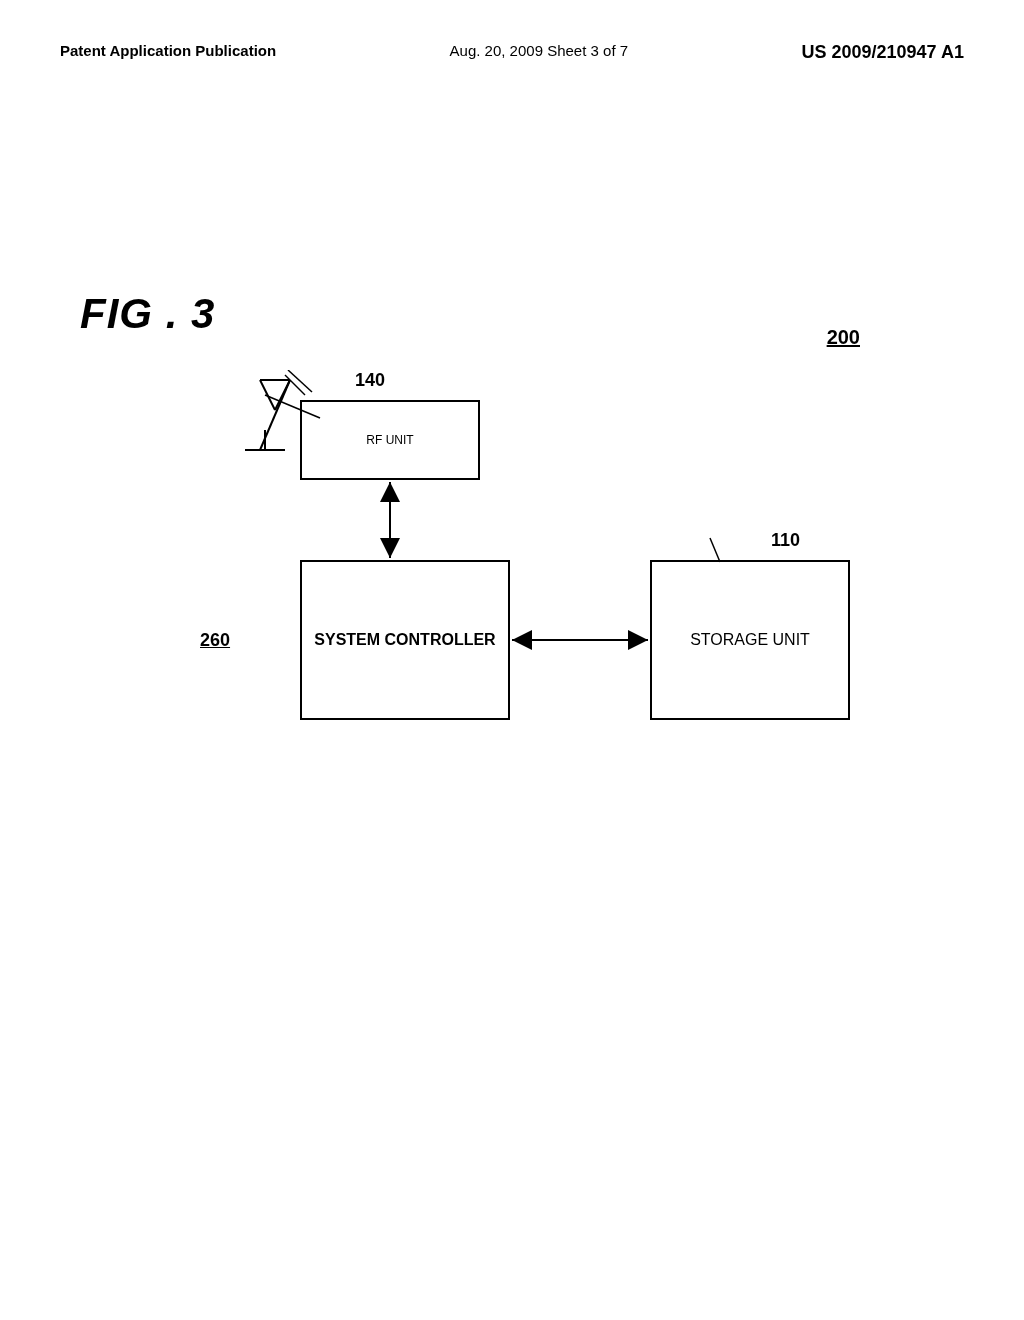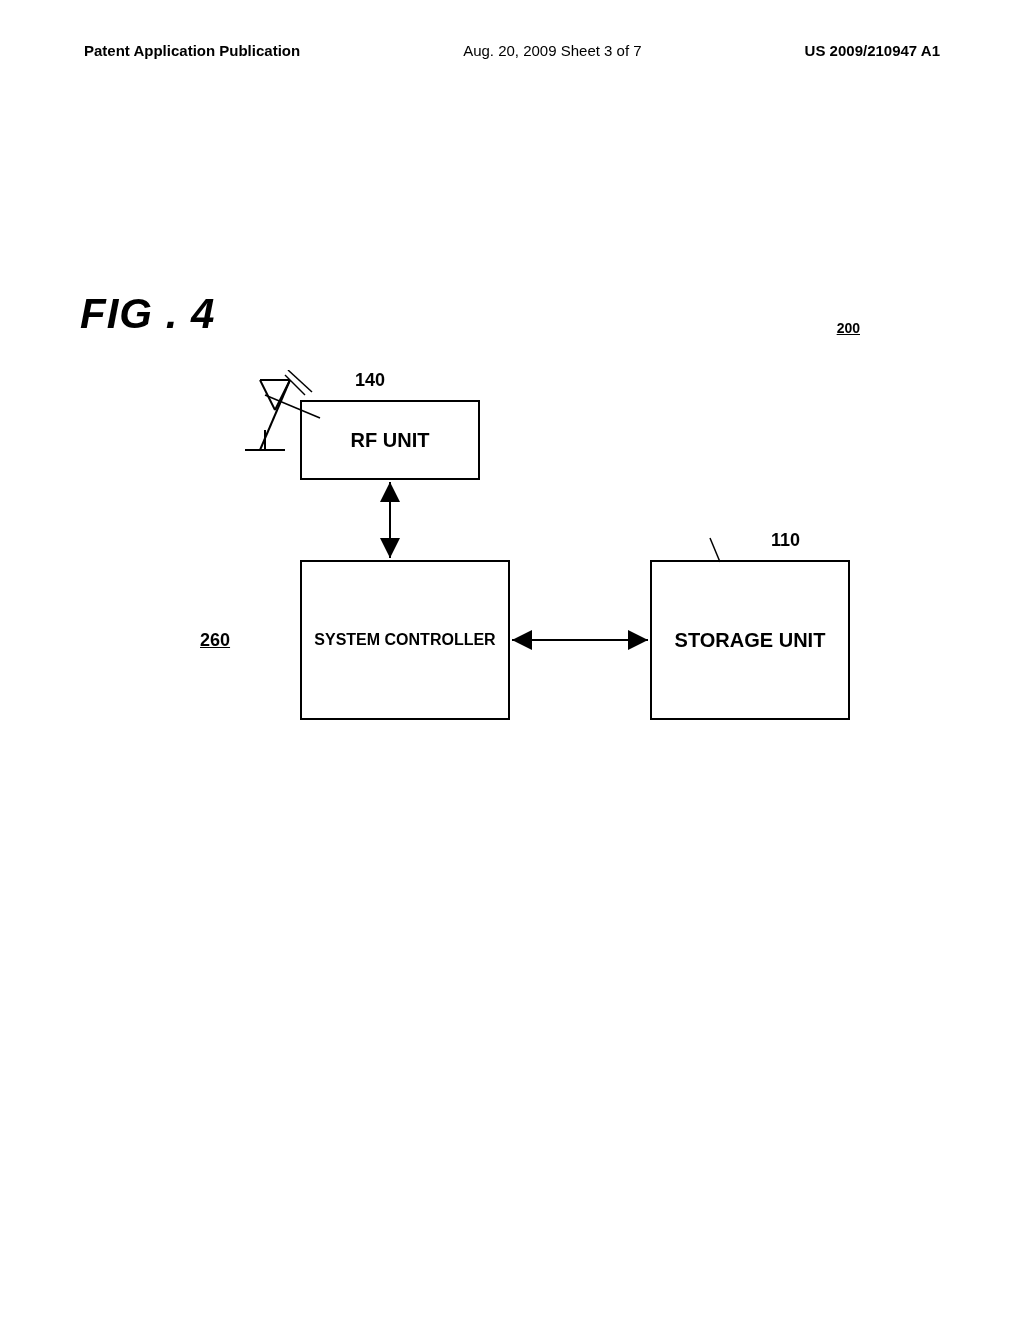--- a/index.html
+++ b/index.html
@@ -9,21 +9,21 @@
       background: #ffffff;
       font-family: Arial, sans-serif;
       position: relative;
       overflow: hidden;
     }
 
     .page {
       width: 1024px;
       height: 1320px;
       position: relative;
-      padding: 40px 84px;
+      padding: 40px 60px;
     }
 
     .header {
       display: flex;
       justify-content: space-between;
       align-items: flex-start;
       border-bottom: none;
       margin-bottom: 0;
     }
 
@@ -33,21 +33,21 @@
       line-height: 1.4;
     }
 
     .header-center {
       font-size: 15px;
       text-align: right;
       line-height: 1.4;
     }
 
     .header-right {
-      font-size: 15px;
+      font-size: 18px;
       font-weight: bold;
       text-align: right;
       line-height: 1.4;
     }
 
     .fig-label {
       position: absolute;
       top: 290px;
       left: 80px;
       font-size: 42px;
@@ -60,23 +60,23 @@
       position: absolute;
       top: 310px;
       left: 180px;
       width: 700px;
       height: 680px;
     }
 
     
     .ref-200 {
       position: absolute;
-      top: 10px;
+      top: 16px;
       right: 20px;
-      font-size: 14px;
+      font-size: 20px;
       font-weight: bold;
       text-decoration: underline;
     }
 
     
     .antenna-group {
       position: absolute;
       top: 60px;
       left: 50px;
     }
@@ -88,22 +88,22 @@
       left: 120px;
       width: 180px;
       height: 80px;
       border: 2px solid #000;
       display: flex;
       align-items: center;
       justify-content: center;
     }
 
     .rf-unit-label {
-      font-size: 20px;
-      font-weight: bold;
+      font-size: 12px;
+      font-weight: normal;
     }
 
     .ref-210 {
       position: absolute;
       top: 60px;
       left: 175px;
       font-size: 18px;
       font-weight: bold;
     }
 
@@ -144,22 +144,22 @@
       width: 200px;
       height: 160px;
       border: 2px solid #000;
       display: flex;
       align-items: center;
       justify-content: center;
       text-align: center;
     }
 
     .storage-label {
-      font-size: 20px;
-      font-weight: bold;
+      font-size: 16px;
+      font-weight: normal;
       line-height: 1.4;
     }
 
     .ref-250 {
       position: absolute;
       top: 220px;
       right: 80px;
       font-size: 18px;
       font-weight: bold;
     }
@@ -178,21 +178,21 @@
 <body>
 
 <div class="page">
 
   <div class="header">
     <div class="header-left">Patent Application Publication</div>
     <div class="header-center">Aug. 20, 2009   Sheet 3 of 7</div>
     <div class="header-right">US 2009/210947 A1</div>
   </div>
 
-  <div class="fig-label">FIG . 4</div>
+  <div class="fig-label">FIG . 3</div>
 
   <div class="diagram-area">
 
     <div class="ref-200">200</div>
 
     <div class="antenna-group">
       <svg width="90" height="100" viewBox="0 0 90 100">
 
         <line x1="60" y1="10" x2="30" y2="80" stroke="#000" stroke-width="2"></line>
 

